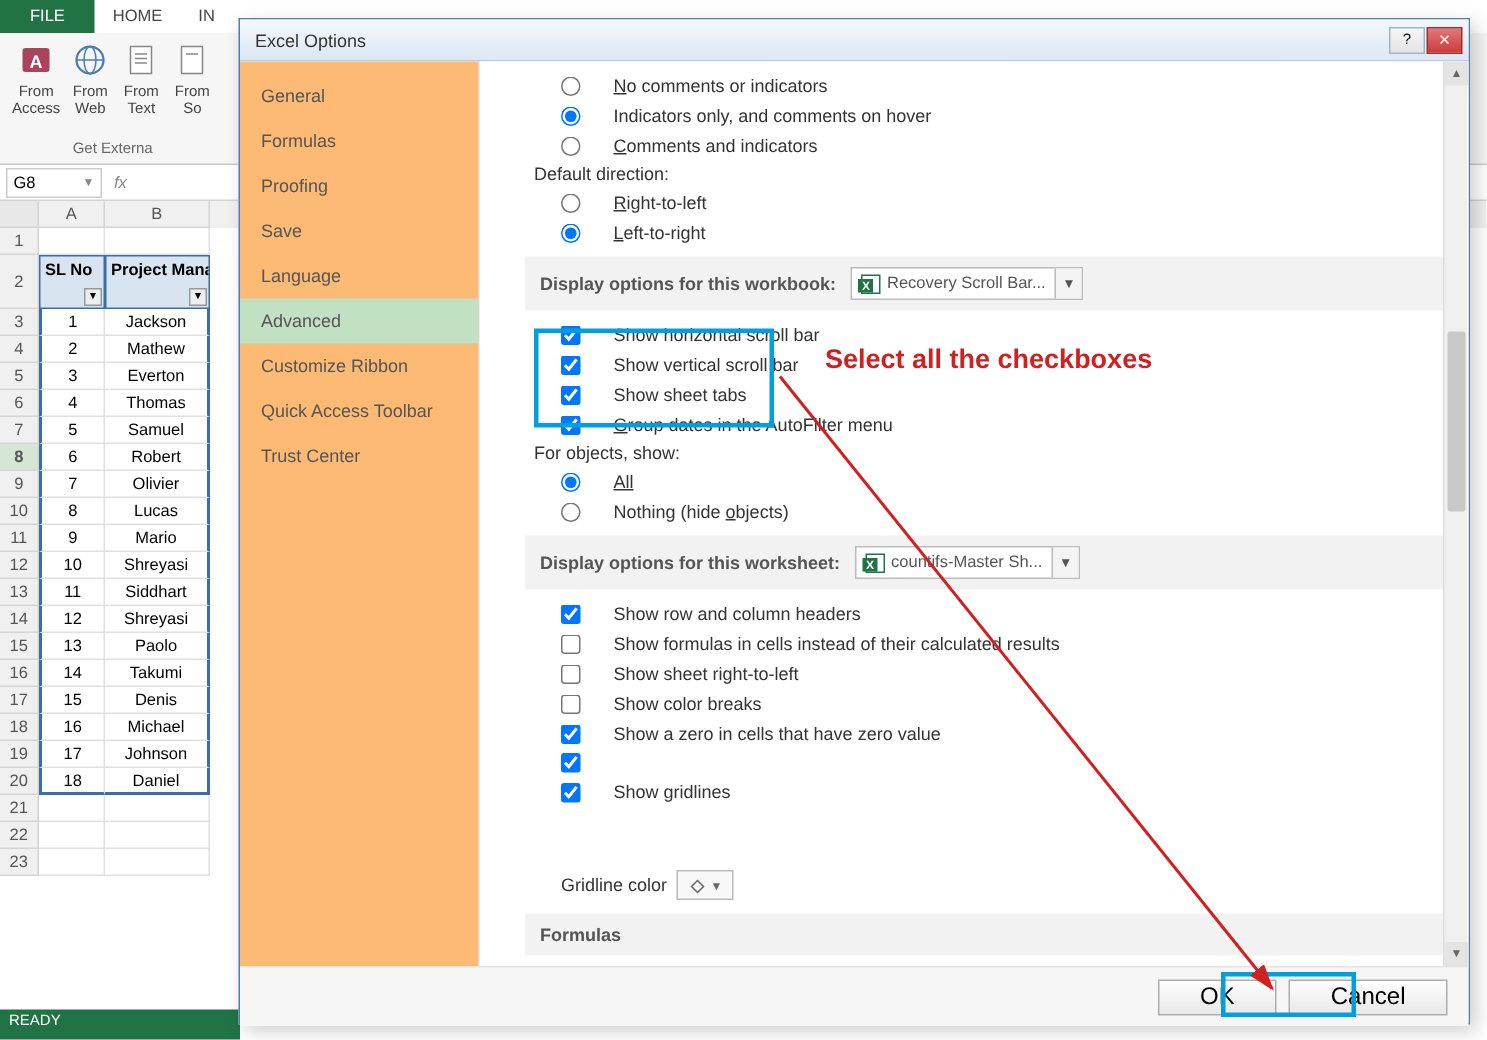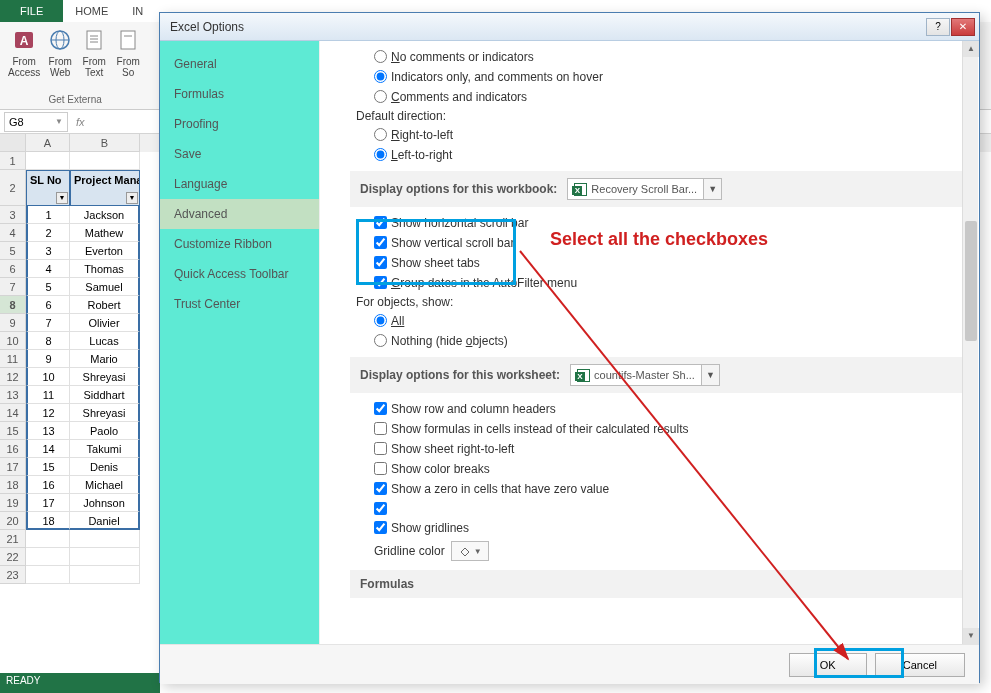--- a/index.html
+++ b/index.html
@@ -47,51 +47,51 @@
 
 
 .dialog { position: absolute; left: 159px; top: 12px; width: 821px; height: 671px; border: 1px solid #4a7db0; background: #fff; box-shadow: 4px 4px 12px rgba(0,0,0,0.2); }
 .dialog-titlebar { height: 28px; background: linear-gradient(to bottom, #f4f8fc, #dbe7f3); border-bottom: 1px solid #b8cde2; display: flex; align-items: center; justify-content: space-between; padding: 0 4px; }
 .dialog-title { font-size: 12px; color: #333; padding-left: 6px; }
 .titlebar-btns { display: flex; gap: 1px; }
 .titlebar-btn { width: 24px; height: 18px; border: 1px solid #a0b4c8; background: linear-gradient(to bottom,#f6f6f6,#e4e4e4); font-size: 10px; display: flex; align-items: center; justify-content: center; }
 .titlebar-btn.close { background: linear-gradient(to bottom,#e27878,#c93c3c); color: #fff; border-color: #a03030; }
 
 .dialog-body { display: flex; height: 603px; background: #fff; }
-.sidebar { width: 160px; background: #5eead4; border-right: 1px solid #eee; padding: 8px 0; }
+.sidebar { width: 160px; background: #fdba74; border-right: 1px solid #eee; padding: 8px 0; }
 .side-item { padding: 8px 14px; font-size: 12px; color: #555; cursor: pointer; }
 .side-item.active { background: #c2e0c2; }
 
 .content { flex: 1; overflow: hidden; position: relative; }
 .content-inner { padding: 6px 16px 6px 30px; font-size: 12px; color: #333; }
-.radio-row, .check-row { display: flex; align-items: flex-start; gap: 4px; padding: 3px 0 3px 24px; font-size: 12px; }
+.radio-row, .check-row { display: flex; align-items: center; gap: 22px; padding: 3px 0 3px 24px; font-size: 12px; }
 .radio-row input, .check-row input { margin: 0; }
 .check-row label u, .radio-row label u { text-decoration: underline; }
 .sub-heading { font-size: 12px; padding: 2px 0 2px 6px; }
 
 .section-header { background: #f2f2f2; padding: 7px 10px; margin: 6px 0; display: flex; align-items: center; gap: 10px; font-weight: bold; font-size: 12px; color: #555; }
 .section-header .combo { font-weight: normal; display: flex; align-items: center; border: 1px solid #bbb; background: #fff; height: 22px; }
 .combo-text { padding: 0 6px; font-size: 11px; display: flex; align-items: center; gap: 4px; }
 .combo-arrow { width: 18px; height: 20px; border-left: 1px solid #bbb; display: flex; align-items: center; justify-content: center; font-size: 9px; background: #f4f4f4; }
 .excel-doc-icon { width: 13px; height: 13px; background: #fff; border: 1px solid #217346; position: relative; }
 .excel-doc-icon::after { content: 'X'; position: absolute; left: -3px; top: 2px; font-size: 8px; font-weight: bold; color: #fff; background: #217346; width: 10px; text-align: center; }
 
 .highlight-box { position: absolute; border: 3px solid #00a0e0; pointer-events: none; }
 .hl-checks { left: 356px; top: 219px; width: 160px; height: 66px; }
 .hl-ok { left: 814px; top: 648px; width: 90px; height: 30px; }
 
 .annotation { position: absolute; color: #d02020; font-weight: bold; font-size: 18px; left: 550px; top: 229px; }
 
 .arrow-svg { position: absolute; left: 516px; top: 247px; pointer-events: none; }
 
-.gridline-row { display: flex; align-items: center; gap: 6px; padding: 3px 0 3px 24px; font-size: 12px; }
+.gridline-row { display: flex; align-items: center; gap: 6px; padding: 3px 0 3px 24px; font-size: 12px; margin-top: 39px; }
 .color-picker { width: 38px; height: 20px; border: 1px solid #bbb; display: flex; align-items: center; justify-content: center; gap: 2px; background: #f8f8f8; }
 
 .dialog-footer { height: 40px; border-top: 1px solid #e4e4e4; display: flex; justify-content: flex-end; align-items: center; gap: 8px; padding: 0 14px; background: #f6f6f6; }
-.dlg-btn { min-width: 78px; height: 24px; border: 1px solid #adadad; background: linear-gradient(to bottom,#fefefe,#e8e8e8); font-size: 11px; padding: 0 27px; cursor: pointer; }
+.dlg-btn { min-width: 78px; height: 24px; border: 1px solid #adadad; background: linear-gradient(to bottom,#fefefe,#e8e8e8); font-size: 16px; padding: 0 27px; cursor: pointer; }
 
 .content-scroll { position: absolute; right: 1px; top: 0; width: 16px; height: 100%; background: #f0f0f0; border-left: 1px solid #ddd; }
 .scroll-thumb { position: absolute; left: 2px; top: 180px; width: 12px; height: 120px; background: #c8c8c8; border-radius: 2px; }
 .scroll-arrow { position: absolute; left: 0; width: 16px; height: 16px; background: #e4e4e4; font-size: 8px; text-align: center; line-height: 16px; color: #666; }
 .scroll-arrow.up { top: 0; }
 .scroll-arrow.down { bottom: 0; }
 </style>
 </head>
 <body>
 

